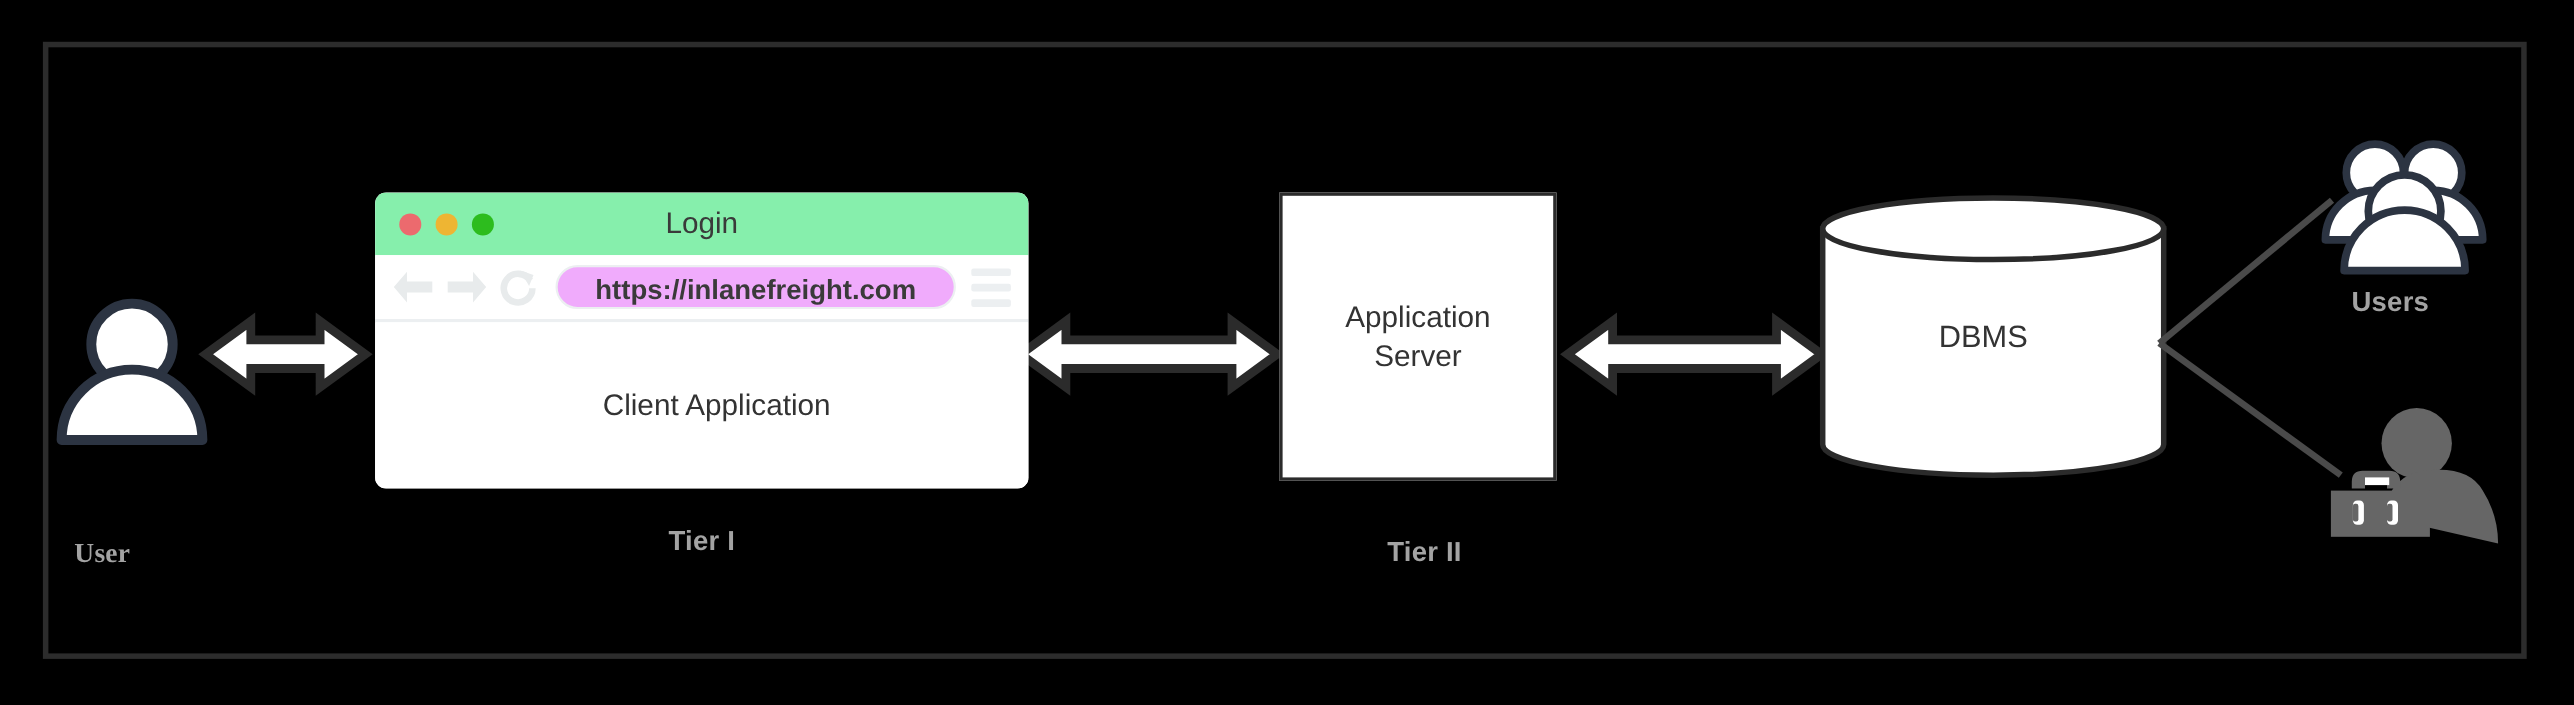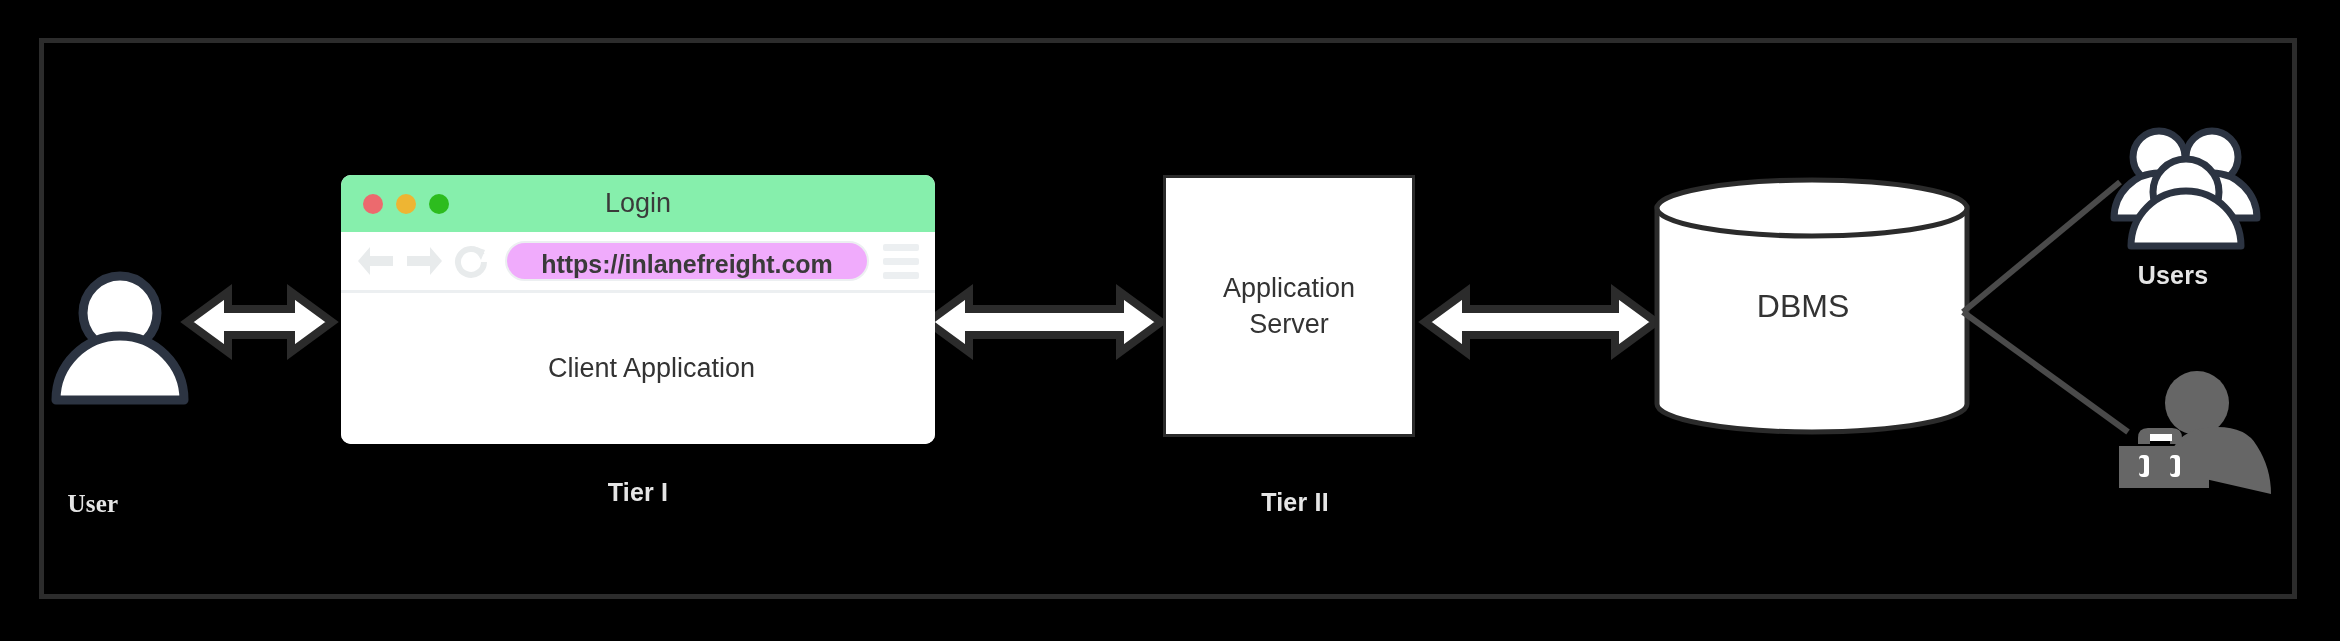--- a/index.html
+++ b/index.html
@@ -40,21 +40,21 @@
     left: 0;
     top: 0;
     width: 2340px;
     height: 641px;
     pointer-events: none;
   }
 
   
   .node-caption {
     position: absolute;
-    color: #e5e5e5;
+    color: #a3a3a3;
     font-weight: bold;
     font-size: 25px;
     letter-spacing: 0.2px;
     text-align: center;
     line-height: 1.25;
     white-space: pre-line;
   }
 
   
   .browser-window {
@@ -196,21 +196,21 @@
   }
   .dbms-label {
     position: absolute;
     left: 0;
     top: 0;
     width: 298px;
     height: 252px;
     display: flex;
     align-items: center;
     justify-content: center;
-    font-size: 32px;
+    font-size: 28px;
     color: #333333;
   }
 
   
   .cap-user      { left: 18px;   top: 488px;  width: 150px; font-family: Liberation Serif, serif; }
   .cap-tier1     { left: 563px;  top: 477px;  width: 150px; }
   .cap-tier2     { left: 1220px; top: 487px;  width: 150px; }
   .cap-users     { left: 2083px; top: 260px;  width: 180px; }
   .cap-dba       { left: 2033px; top: 500px;  width: 280px; }
 </style>

